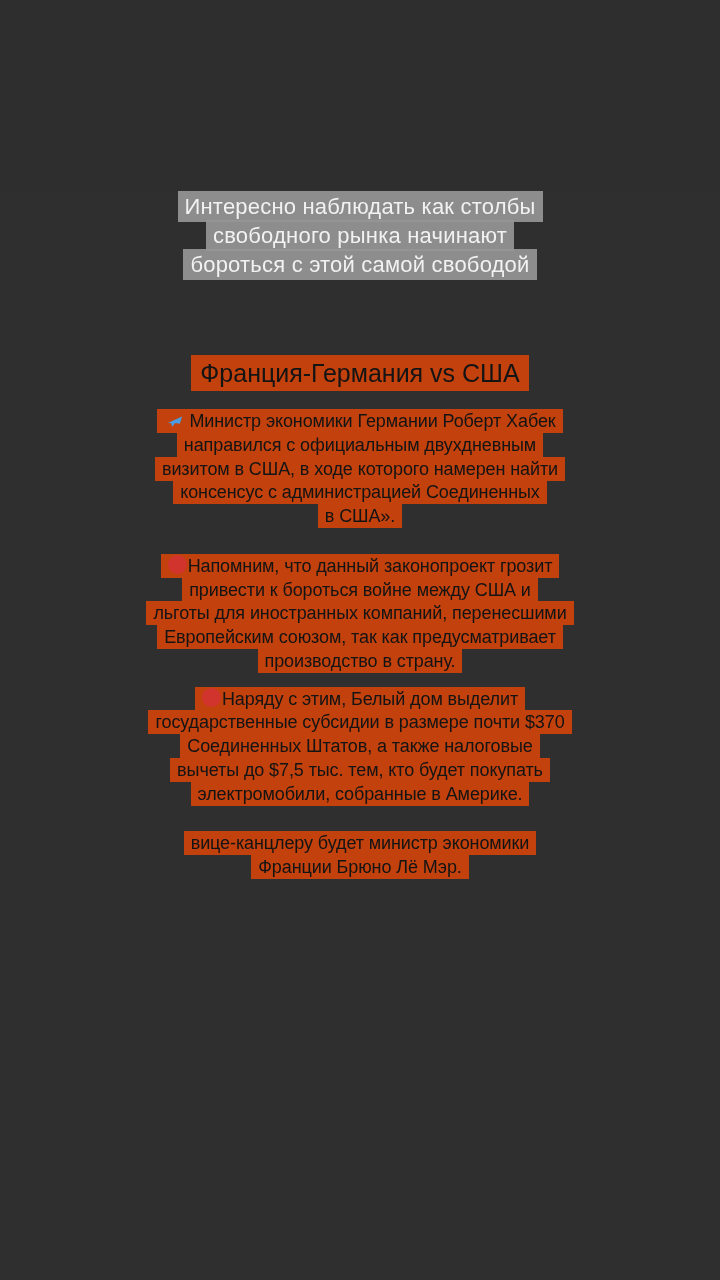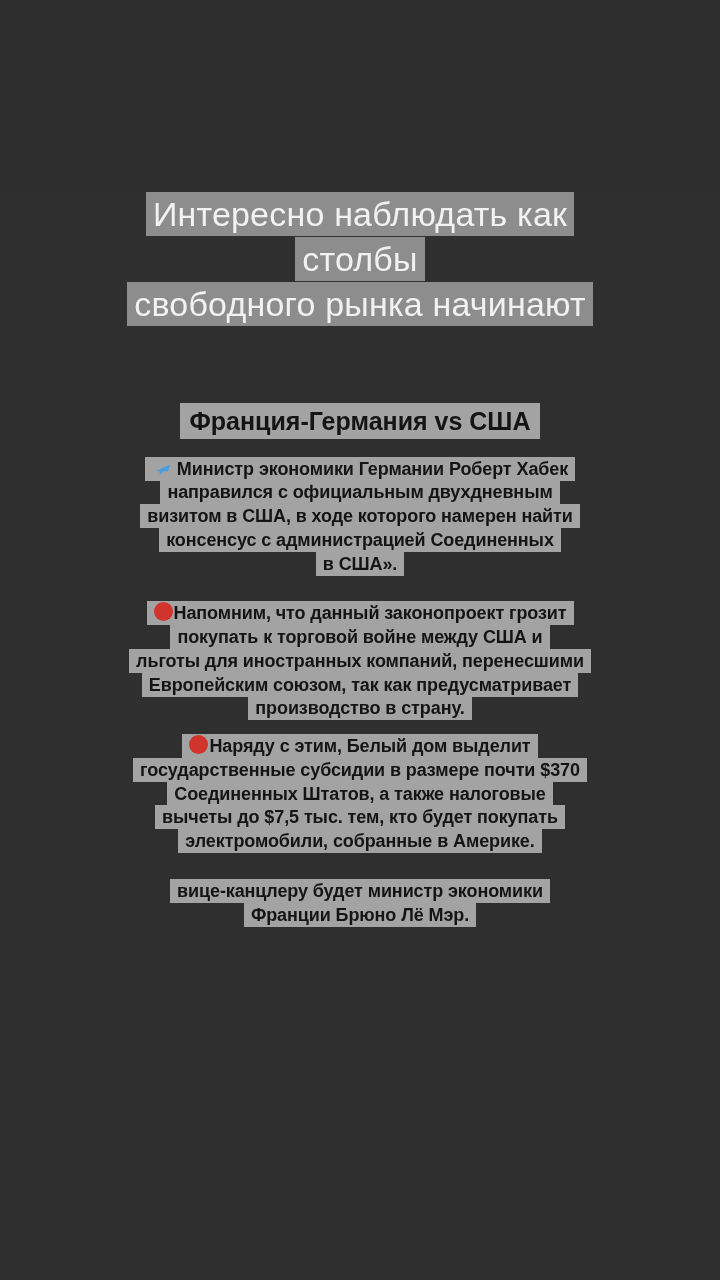--- a/index.html
+++ b/index.html
@@ -38,31 +38,31 @@
   }
 
   
   .headline {
     margin-top: 192px;
     width: 540px;
   }
   .headline .line > span {
     background: rgba(150,150,150,0.92);
     color: #f2f2f2;
-    font-size: 34px;
+    font-size: 22px;
     font-weight: 400;
     padding: 3px 7px;
     letter-spacing: 0.2px;
   }
 
   
   .white .line > span {
-    background: #a3a3a3;
+    background: #c2410c;
     color: #141414;
-    font-weight: bold;
+    font-weight: normal;
     padding: 2px 7px;
   }
 
   .title-tag {
     margin-top: 78px;
     width: 600px;
   }
   .title-tag .line > span {
     font-size: 25px;
     padding: 4px 9px;
@@ -99,39 +99,40 @@
   }
 </style>
 </head>
 <body>
 
 <div class="story">
 
   <div class="block headline">
     <span class="line"><span>Интересно наблюдать как столбы</span></span>
     <span class="line"><span>свободного рынка начинают</span></span>
+    <span class="line"><span>бороться с этой самой свободой</span></span>
   </div>
 
   <div class="block white title-tag">
     <span class="line"><span>Франция-Германия vs США</span></span>
   </div>
 
   <div class="block white para p1">
     <span class="line"><span><span class="plane"><svg viewBox="0 0 24 24" width="22" height="18">
               <path d="M2.5 14.5l19-8.5-3 9.5-6-1-4.5 5-1-4.5-4.5-0.5z" fill="#4a9ee0"></path>
             </svg></span><span>Министр экономики Германии Роберт Хабек</span></span></span>
     <span class="line"><span>направился с официальным двухдневным</span></span>
     <span class="line"><span>визитом в США, в ходе которого намерен найти</span></span>
     <span class="line"><span>консенсус с администрацией Соединенных</span></span>
     <span class="line"><span>в США».</span></span>
   </div>
 
   <div class="block white para p2">
     <span class="line"><span><span class="dot"></span><span>Напомним, что данный законопроект грозит</span></span></span>
-    <span class="line"><span>покупать к торговой войне между США и</span></span>
+    <span class="line"><span>привести к бороться войне между США и</span></span>
     <span class="line"><span>льготы для иностранных компаний, перенесшими</span></span>
     <span class="line"><span>Европейским союзом, так как предусматривает</span></span>
     <span class="line"><span>производство в страну.</span></span>
   </div>
 
   <div class="block white para p3">
     <span class="line"><span><span class="dot"></span><span>Наряду с этим, Белый дом выделит</span></span></span>
     <span class="line"><span>государственные субсидии в размере почти $370</span></span>
     <span class="line"><span>Соединенных Штатов, а также налоговые</span></span>
     <span class="line"><span>вычеты до $7,5 тыс. тем, кто будет покупать</span></span>

